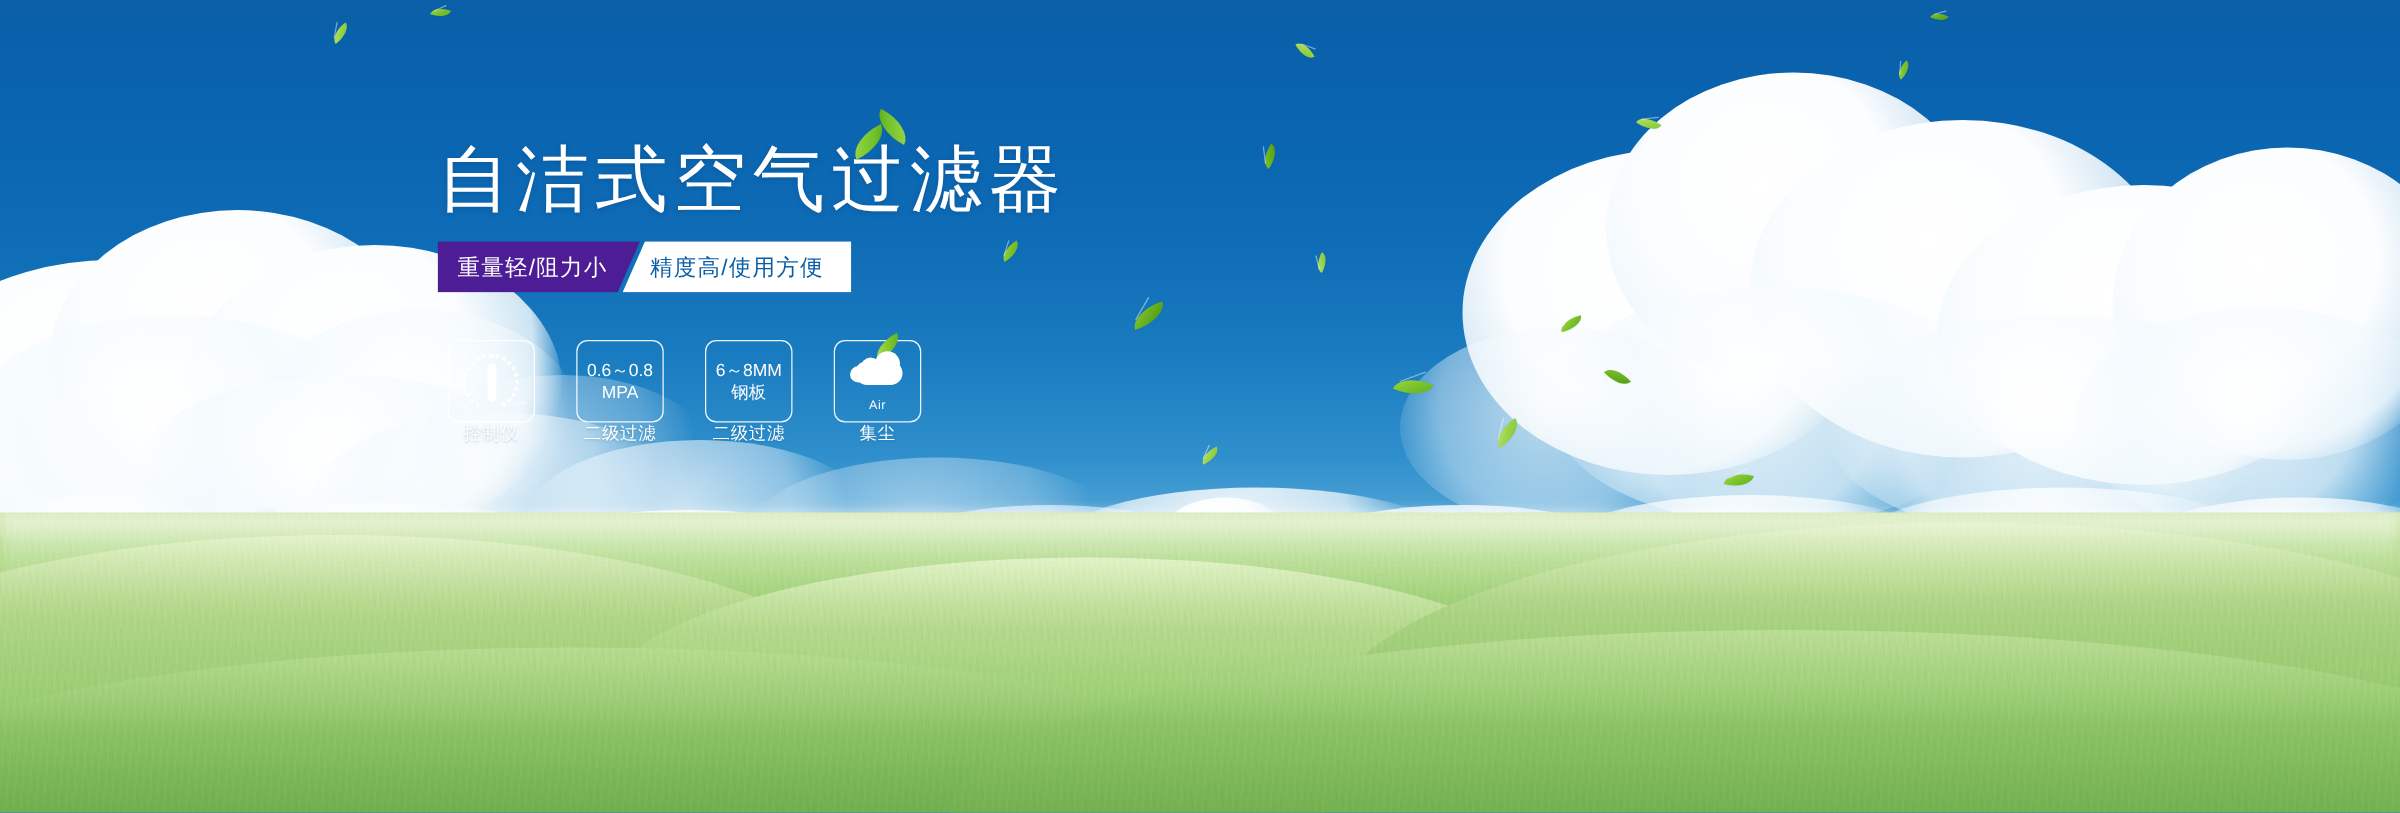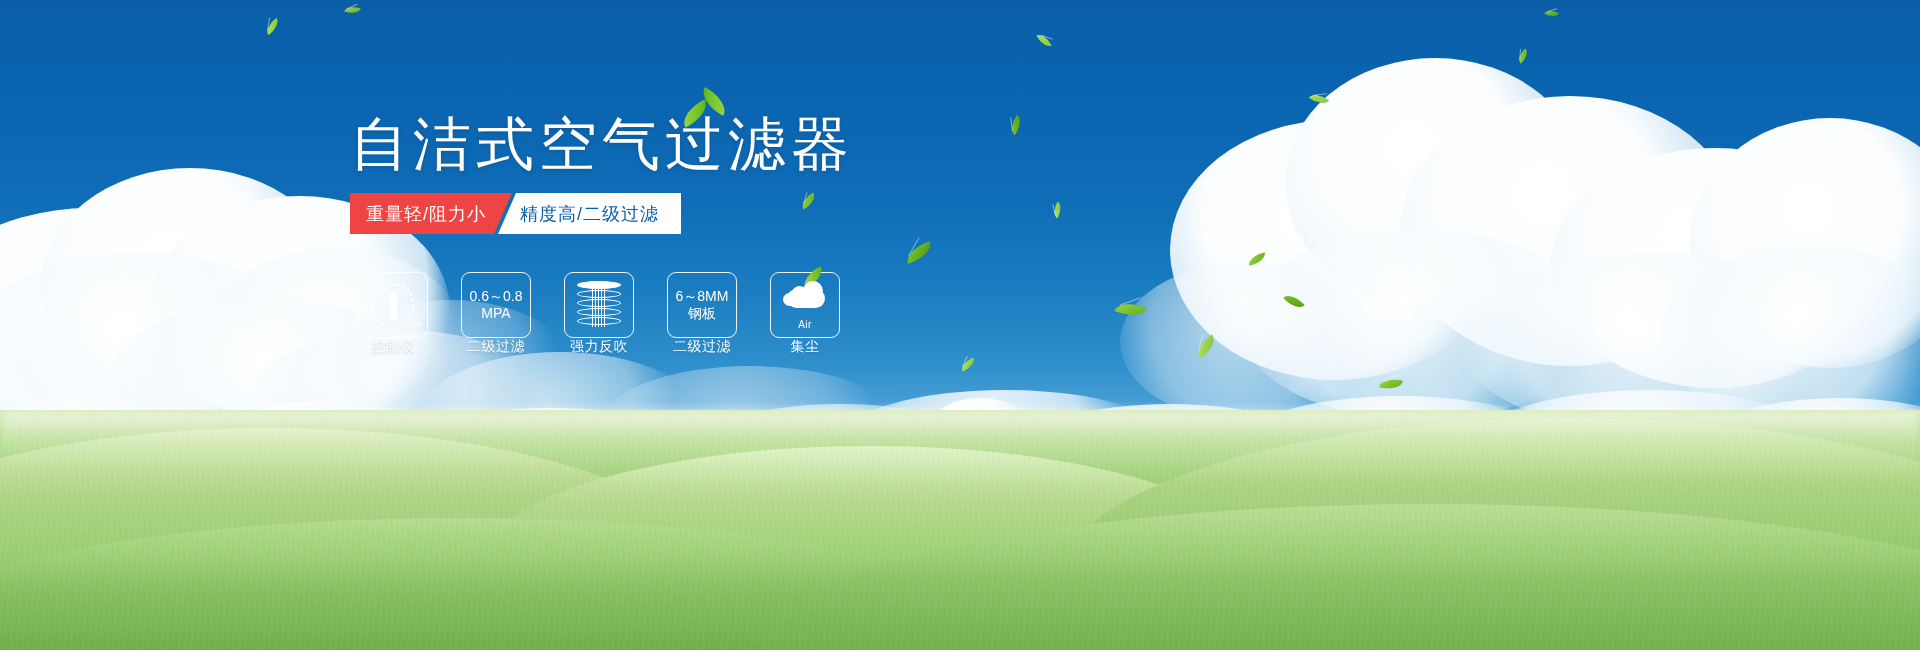--- a/index.html
+++ b/index.html
@@ -182,21 +182,21 @@
   .tags {
     position:absolute; left:350px; top:193px;
     display:flex; height:41px;
   }
   .tag {
     display:flex; align-items:center;
     font-size:18px; letter-spacing:1px;
     height:41px;
   }
   .tag-dark {
-    background:#ef4444;
+    background:#4c1d95;
     color:#ffffff;
     padding:0 26px 0 16px;
     clip-path:polygon(0 0, 100% 0, calc(100% - 18px) 100%, 0 100%);
   }
   .tag-light {
     background:#ffffff;
     color:#0a5fa8;
     padding:0 22px 0 22px;
     margin-left:-14px;
     clip-path:polygon(18px 0, 100% 0, 100% 100%, 0 100%);
@@ -376,21 +376,21 @@
         <div class="tleaf l1"></div>
         <div class="tleaf l2"></div>
       </div>
     </div>
 
     <div class="tags">
       <div class="tag tag-dark">
         <span>重量轻/阻力小</span>
       </div>
       <div class="tag tag-light">
-        <span>精度高/二级过滤</span>
+        <span>精度高/使用方便</span>
       </div>
     </div>
 
     <div class="features">
 
       <div class="feature">
         <div class="fbox">
           <div class="gauge">
             <div class="ring">
               <i class="dot" style="transform:rotate(-150deg)"></i>
@@ -424,33 +424,20 @@
       </div>
 
       <div class="feature">
         <div class="fbox">
           <div class="fbox-text">0.6～0.8</div>
           <div class="fbox-text">MPA</div>
         </div>
         <div class="flabel">二级过滤</div>
       </div>
 
-      <div class="feature">
-        <div class="fbox">
-          <div class="coil">
-            <div class="core"></div>
-            <div class="ell solid" style="top:0px;"></div>
-            <div class="ell" style="top:9px;"></div>
-            <div class="ell" style="top:18px;"></div>
-            <div class="ell" style="top:27px;"></div>
-            <div class="ell" style="top:36px;"></div>
-          </div>
-        </div>
-        <div class="flabel">强力反吹</div>
-      </div>
 
       <div class="feature">
         <div class="fbox">
           <div class="fbox-text">6～8MM</div>
           <div class="fbox-text cn">钢板</div>
         </div>
         <div class="flabel">二级过滤</div>
       </div>
 
       <div class="feature">

